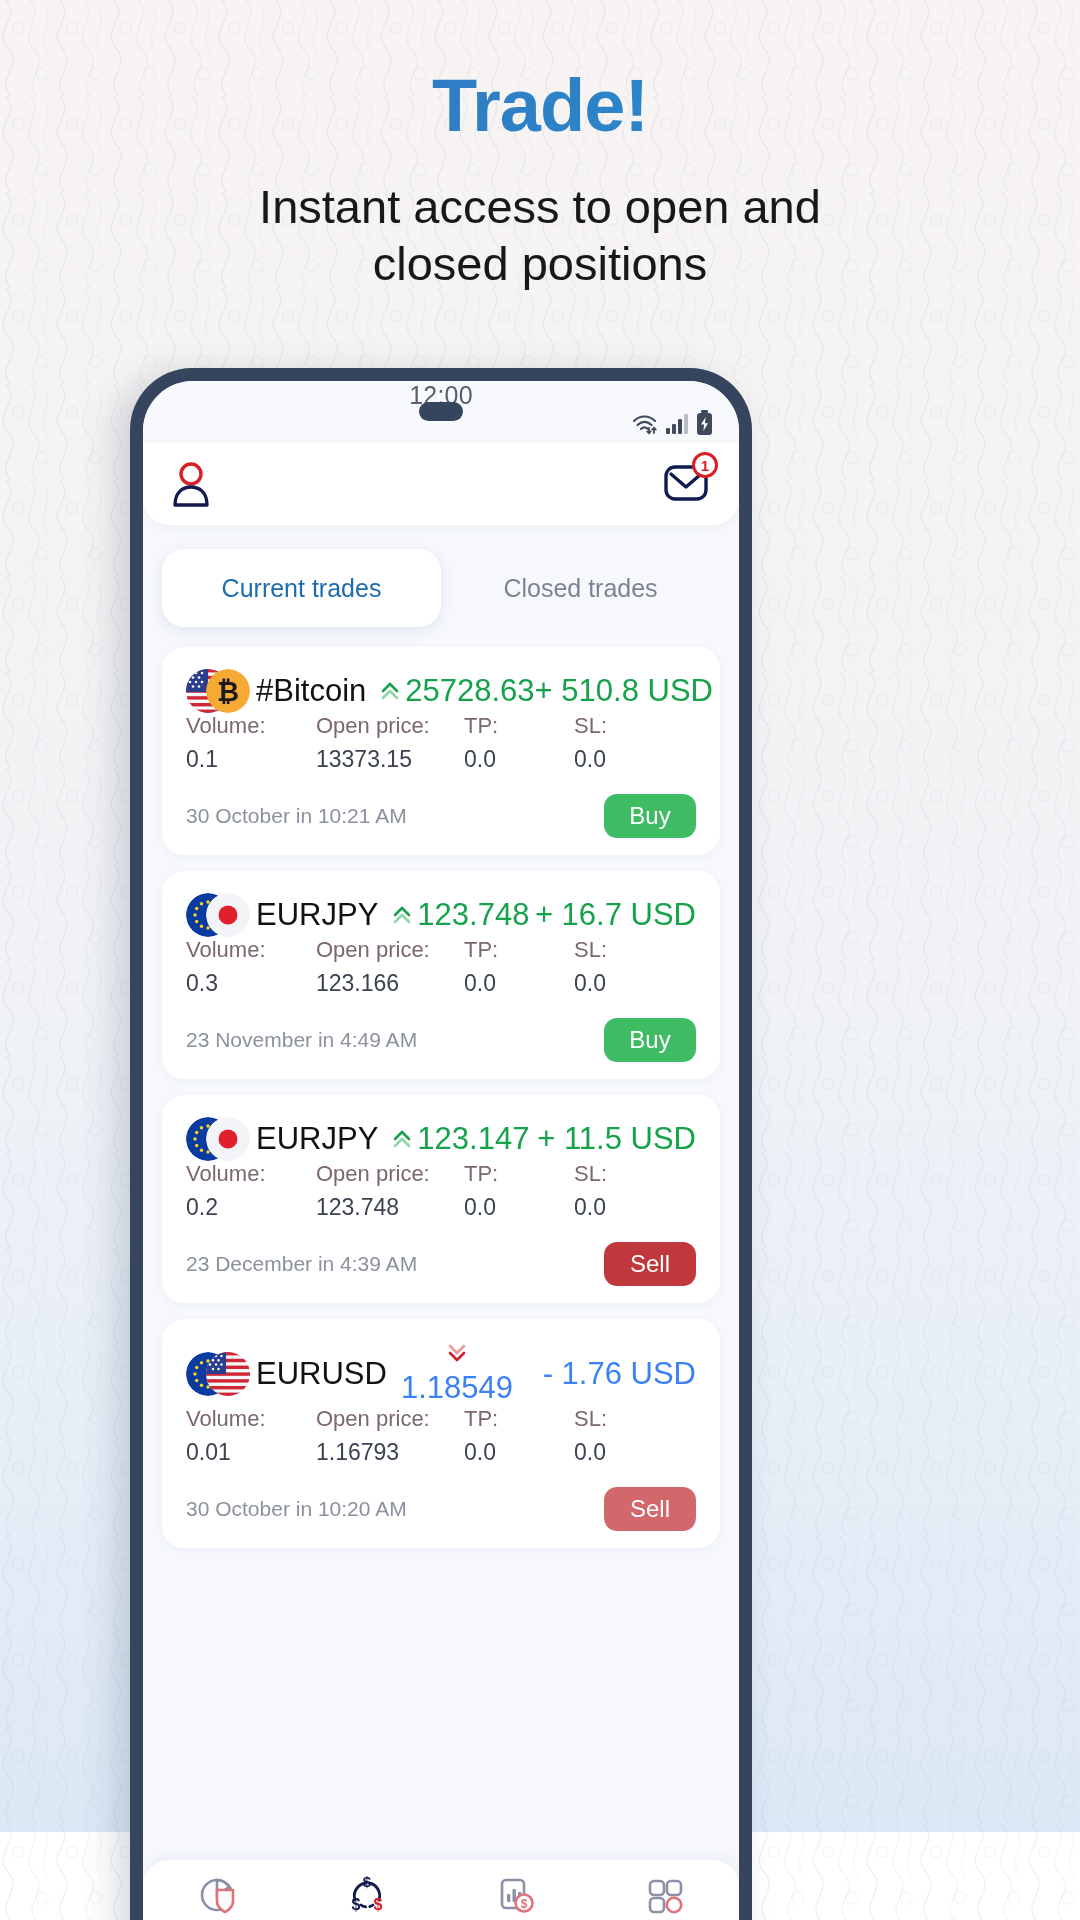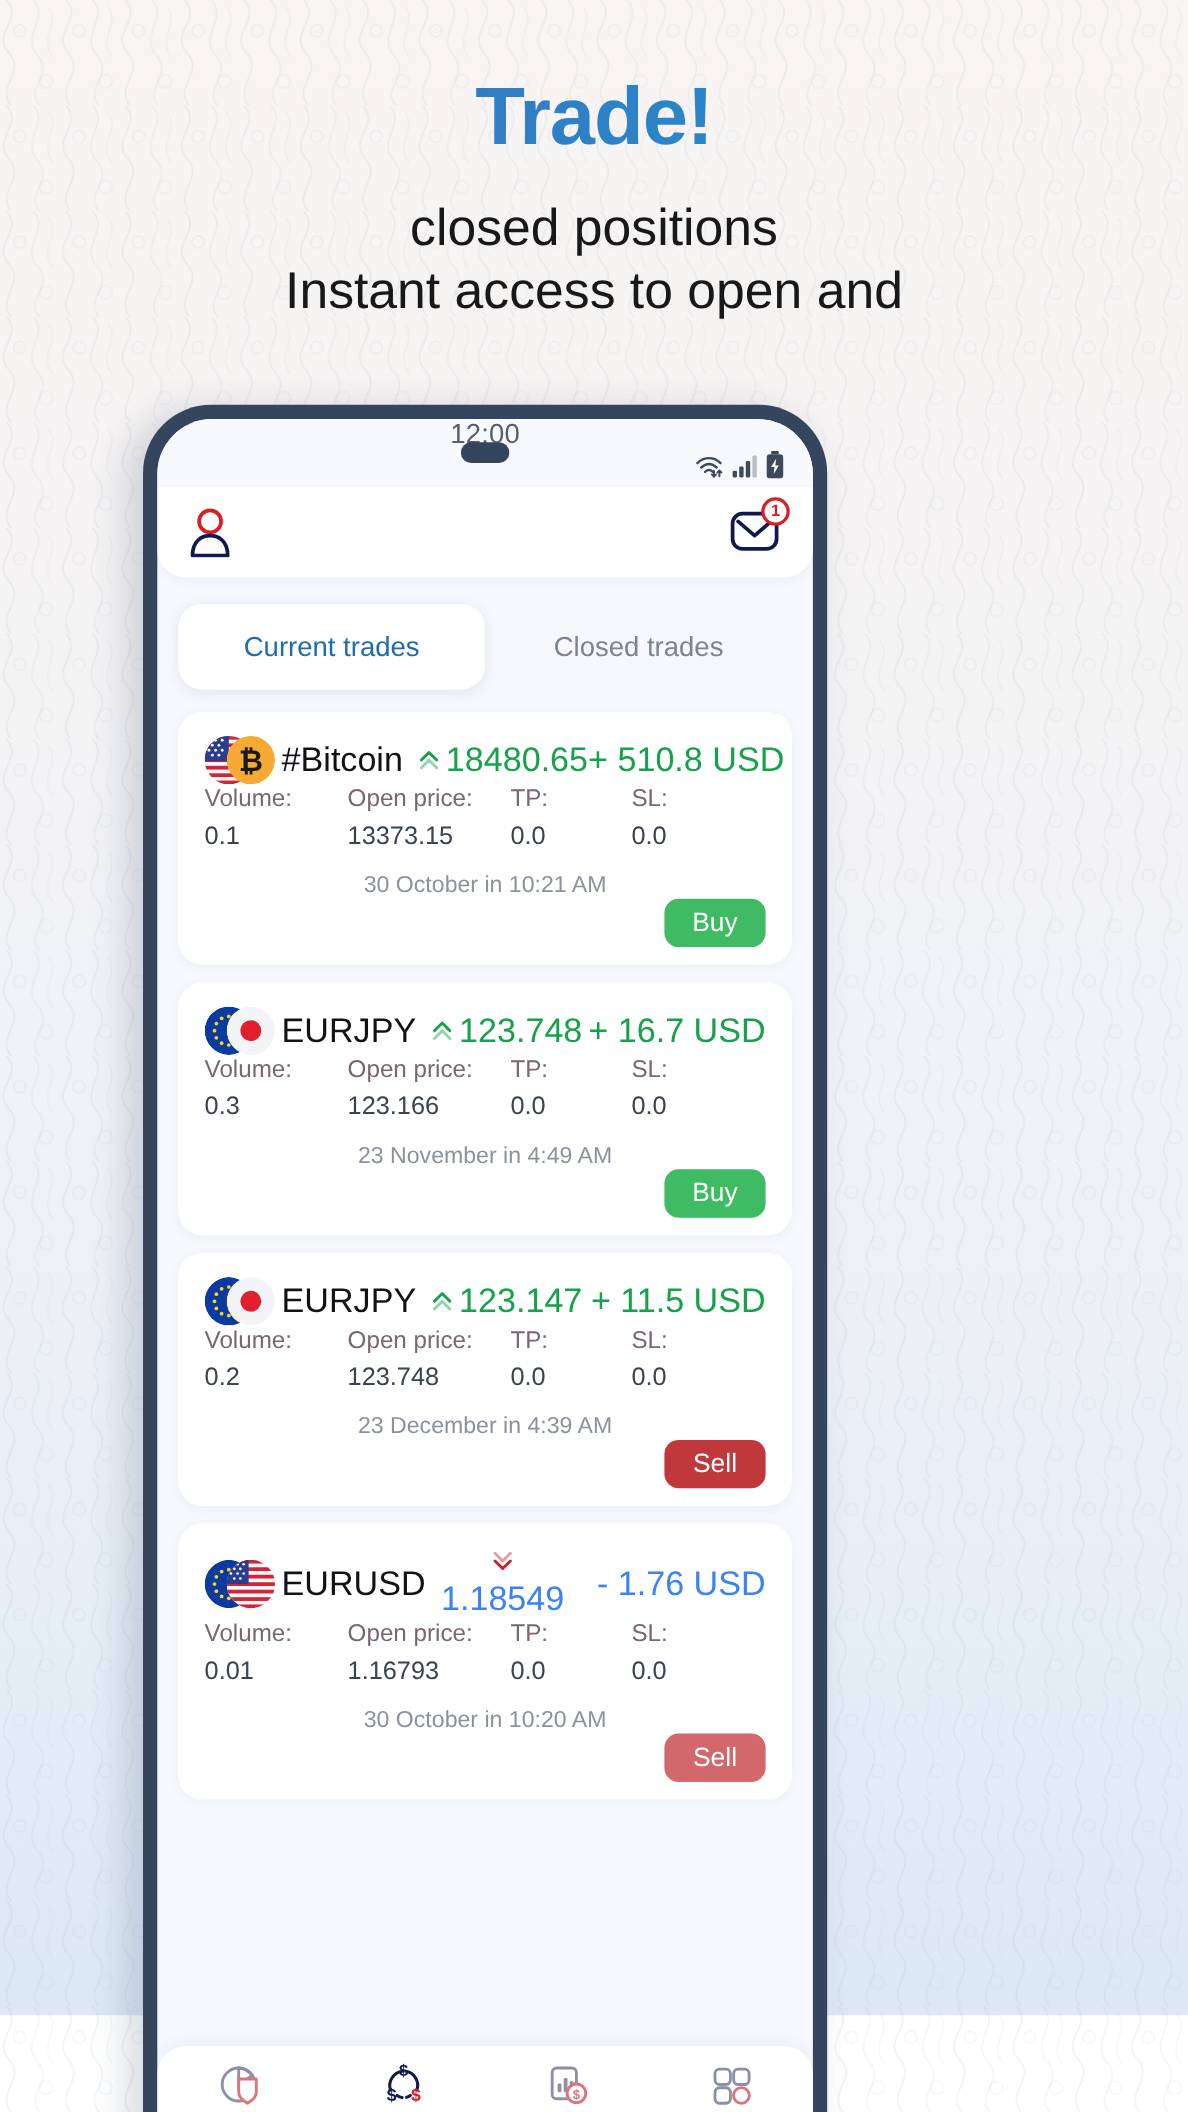--- a/index.html
+++ b/index.html
@@ -171,21 +171,20 @@
     display:grid;
     grid-template-columns:130px 148px 110px auto;
   }
   .lbl{ font-size:22px; color:#7b6673; padding-bottom:7px; }
   .val{ font-size:23px; color:#3b4250; }
 
   .card-bot{
     display:flex; align-items:center;
     margin-top:20px;
     min-height:46px;
-    flex-direction:column;
   }
   .stamp{ font-size:21px; color:#8b929d; }
   .act{
     margin-left:auto;
     width:92px; height:44px;
     border-radius:13px;
     color:#fff; font-size:24px;
     display:flex; align-items:center; justify-content:center;
   }
   .act.buy{ background:#3ebb63; }
@@ -220,22 +219,22 @@
         <path d="M44 6 C 56 22, 34 34, 48 52" fill="none" stroke="#b9c4d2" stroke-width="1.4" opacity=".26"></path>
         <circle cx="18" cy="28" r="5.5" fill="none" stroke="#b9c4d2" stroke-width="1.4" opacity=".30"></circle>
         <circle cx="42" cy="74" r="6" fill="none" stroke="#b9c4d2" stroke-width="1.4" opacity=".26"></circle>
       </pattern>
     </defs>
     <rect width="1080" height="1920" fill="url(#waves)"></rect>
   </svg>
 
   <div class="promo-title">Trade!</div>
   <div class="promo-sub">
+    <div>Instant access to open and</div>
     <div>closed positions</div>
-    <div>Instant access to open and</div>
   </div>
 
   <div id="phone">
     <div id="screen">
 
       <div class="statusbar">
         <div class="sb-time">12:00</div>
         <div class="sb-notch"></div>
         <div class="sb-right">
           <svg width="27" height="24" viewBox="0 0 27 24">
@@ -320,21 +319,21 @@
                   <text x="22" y="32" font-family="'Liberation Sans',sans-serif" font-size="27" font-weight="bold" fill="#1a1a1a" text-anchor="middle">₿</text>
                 </svg>
               </div>
             </div>
             <div class="sym">#Bitcoin</div>
             <div class="price up">
               <svg width="20" height="24" viewBox="0 0 20 24">
                 <path d="M3 12 L10 5 L17 12" fill="none" stroke="#16a24a" stroke-width="2.6" stroke-linecap="round" stroke-linejoin="round"></path>
                 <path d="M3 19 L10 12 L17 19" fill="none" stroke="#8fd5a7" stroke-width="2.6" stroke-linecap="round" stroke-linejoin="round"></path>
               </svg>
-              <span>18480.65</span>
+              <span>25728.63</span>
             </div>
             <div class="pnl up">+ 510.8 USD</div>
           </div>
           <div class="card-grid">
             <div class="lbl">Volume:</div>
             <div class="lbl">Open price:</div>
             <div class="lbl">TP:</div>
             <div class="lbl">SL:</div>
             <div class="val">0.1</div>
             <div class="val">13373.15</div>

